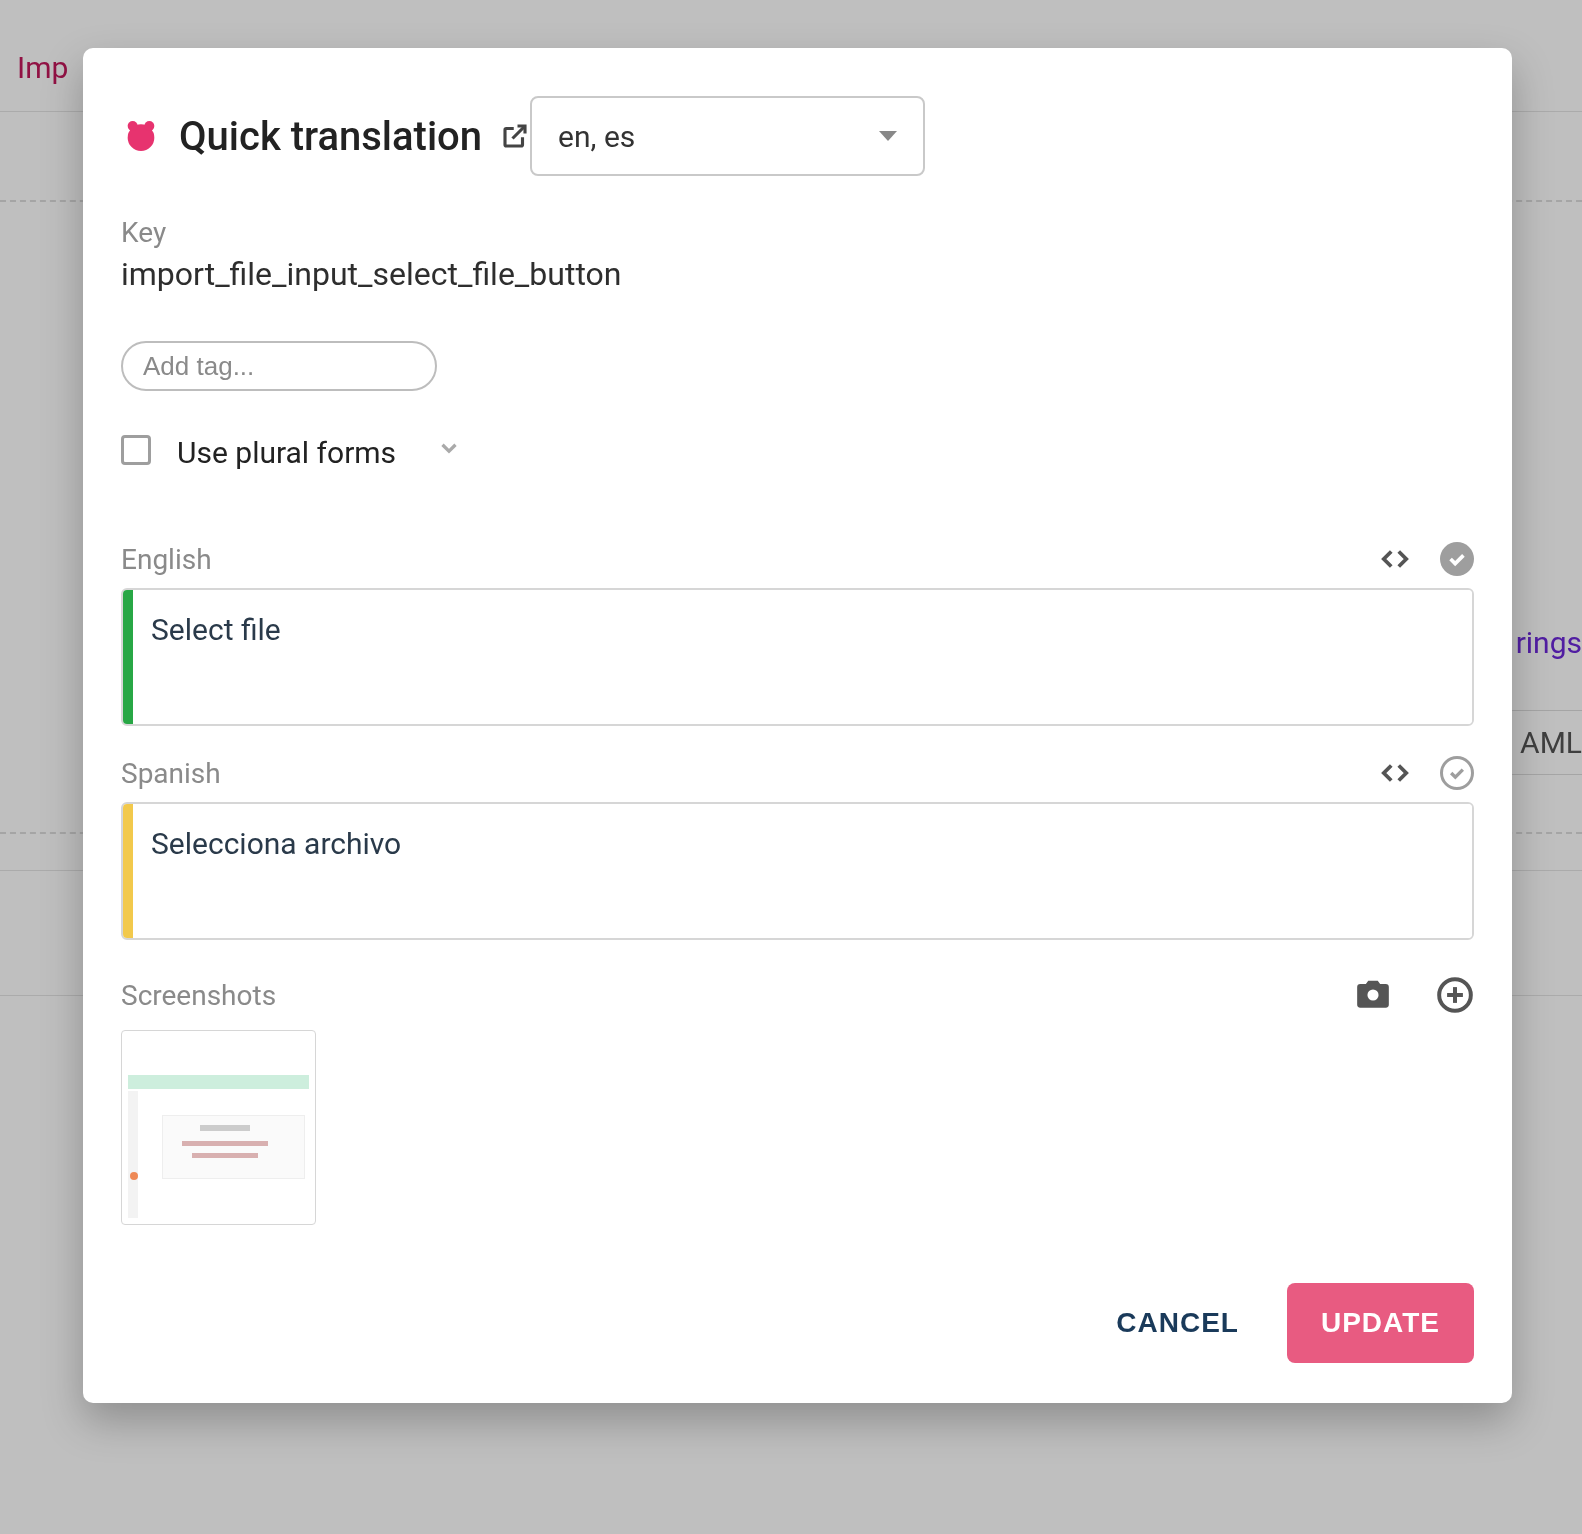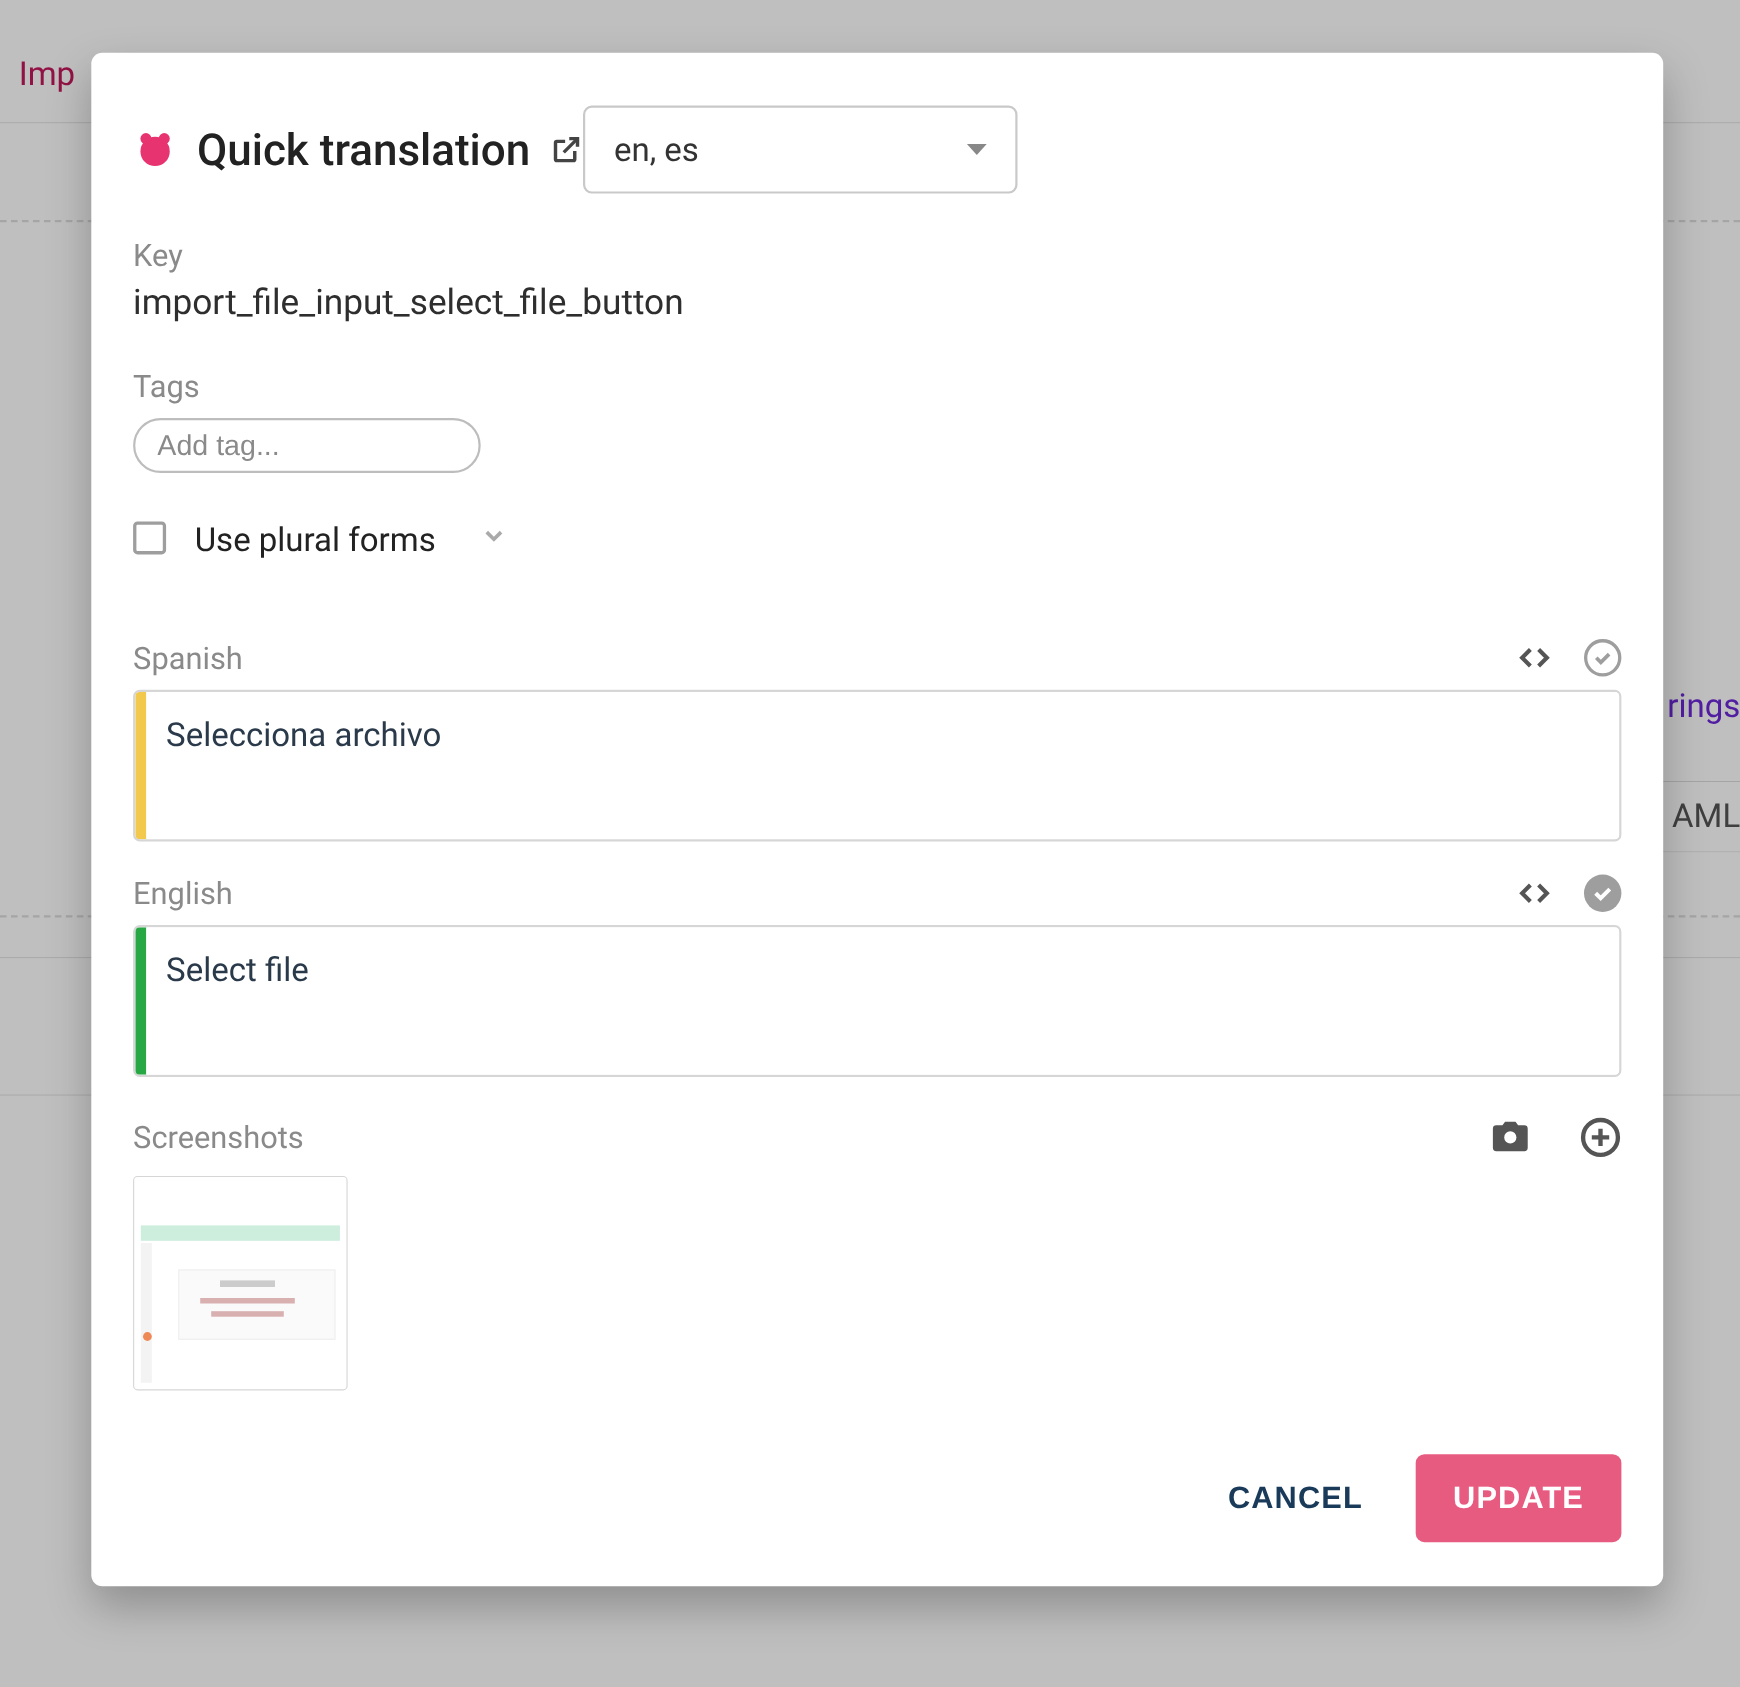--- a/index.html
+++ b/index.html
@@ -305,77 +305,76 @@
       <span class="caret-down"></span>
     </div>
   </div>
 
   <div class="key-section">
     <div class="field-label">Key</div>
     <div class="key-value">import_file_input_select_file_button</div>
   </div>
 
   <div class="tags-section">
-    <div class="field-label">Tags</div>
     <input class="tag-input" placeholder="Add tag..." style="">
   </div>
 
   <div class="plural-row">
     <div class="checkbox"></div>
     <span class="plural-label">Use plural forms</span>
     <span class="chevron-icon">
       <svg viewBox="0 0 24 24" fill="none" stroke="currentColor" stroke-width="3">
           <polyline points="6 9 12 15 18 9"></polyline>
         </svg>
     </span>
   </div>
 
   <div class="lang-block">
     <div class="lang-header">
+      <div class="lang-name">English</div>
+      <div class="lang-actions">
+        <span class="code-icon">
+          <svg viewBox="0 0 24 24" fill="none" stroke="currentColor" stroke-width="3">
+              <polyline points="9 18 3 12 9 6"></polyline>
+              <polyline points="15 6 21 12 15 18"></polyline>
+            </svg>
+        </span>
+        <span class="check-icon check-filled">
+          <svg viewBox="0 0 24 24" fill="none" stroke="currentColor" stroke-width="4">
+              <polyline points="5 12 10 17 19 8"></polyline>
+            </svg>
+        </span>
+      </div>
+    </div>
+    <div class="trans-box">
+      <div class="status-bar status-green"></div>
+      <textarea class="trans-text" style="">Select file</textarea>
+    </div>
+  </div>
+
+  <div class="lang-block">
+    <div class="lang-header">
       <div class="lang-name">Spanish</div>
       <div class="lang-actions">
         <span class="code-icon">
           <svg viewBox="0 0 24 24" fill="none" stroke="currentColor" stroke-width="3">
               <polyline points="9 18 3 12 9 6"></polyline>
               <polyline points="15 6 21 12 15 18"></polyline>
             </svg>
         </span>
         <span class="check-icon check-outline">
           <svg viewBox="0 0 24 24" fill="none" stroke="currentColor" stroke-width="4">
               <polyline points="5 12 10 17 19 8"></polyline>
             </svg>
         </span>
       </div>
     </div>
     <div class="trans-box">
       <div class="status-bar status-yellow"></div>
       <textarea class="trans-text" style="">Selecciona archivo</textarea>
-    </div>
-  </div>
-
-  <div class="lang-block">
-    <div class="lang-header">
-      <div class="lang-name">English</div>
-      <div class="lang-actions">
-        <span class="code-icon">
-          <svg viewBox="0 0 24 24" fill="none" stroke="currentColor" stroke-width="3">
-              <polyline points="9 18 3 12 9 6"></polyline>
-              <polyline points="15 6 21 12 15 18"></polyline>
-            </svg>
-        </span>
-        <span class="check-icon check-filled">
-          <svg viewBox="0 0 24 24" fill="none" stroke="currentColor" stroke-width="4">
-              <polyline points="5 12 10 17 19 8"></polyline>
-            </svg>
-        </span>
-      </div>
-    </div>
-    <div class="trans-box">
-      <div class="status-bar status-green"></div>
-      <textarea class="trans-text" style="">Select file</textarea>
     </div>
   </div>
 
   <div class="screenshots-section">
     <div class="shots-header">
       <div class="field-label" style="margin-bottom:0;">Screenshots</div>
       <div class="shots-actions">
         <span class="camera-icon">
           <svg viewBox="0 0 24 24" fill="currentColor">
               <path d="M9 3l-1.5 2H4a2 2 0 0 0-2 2v11a2 2 0 0 0 2 2h16a2 2 0 0 0 2-2V7a2 2 0 0 0-2-2h-3.5L15 3H9z"></path>

